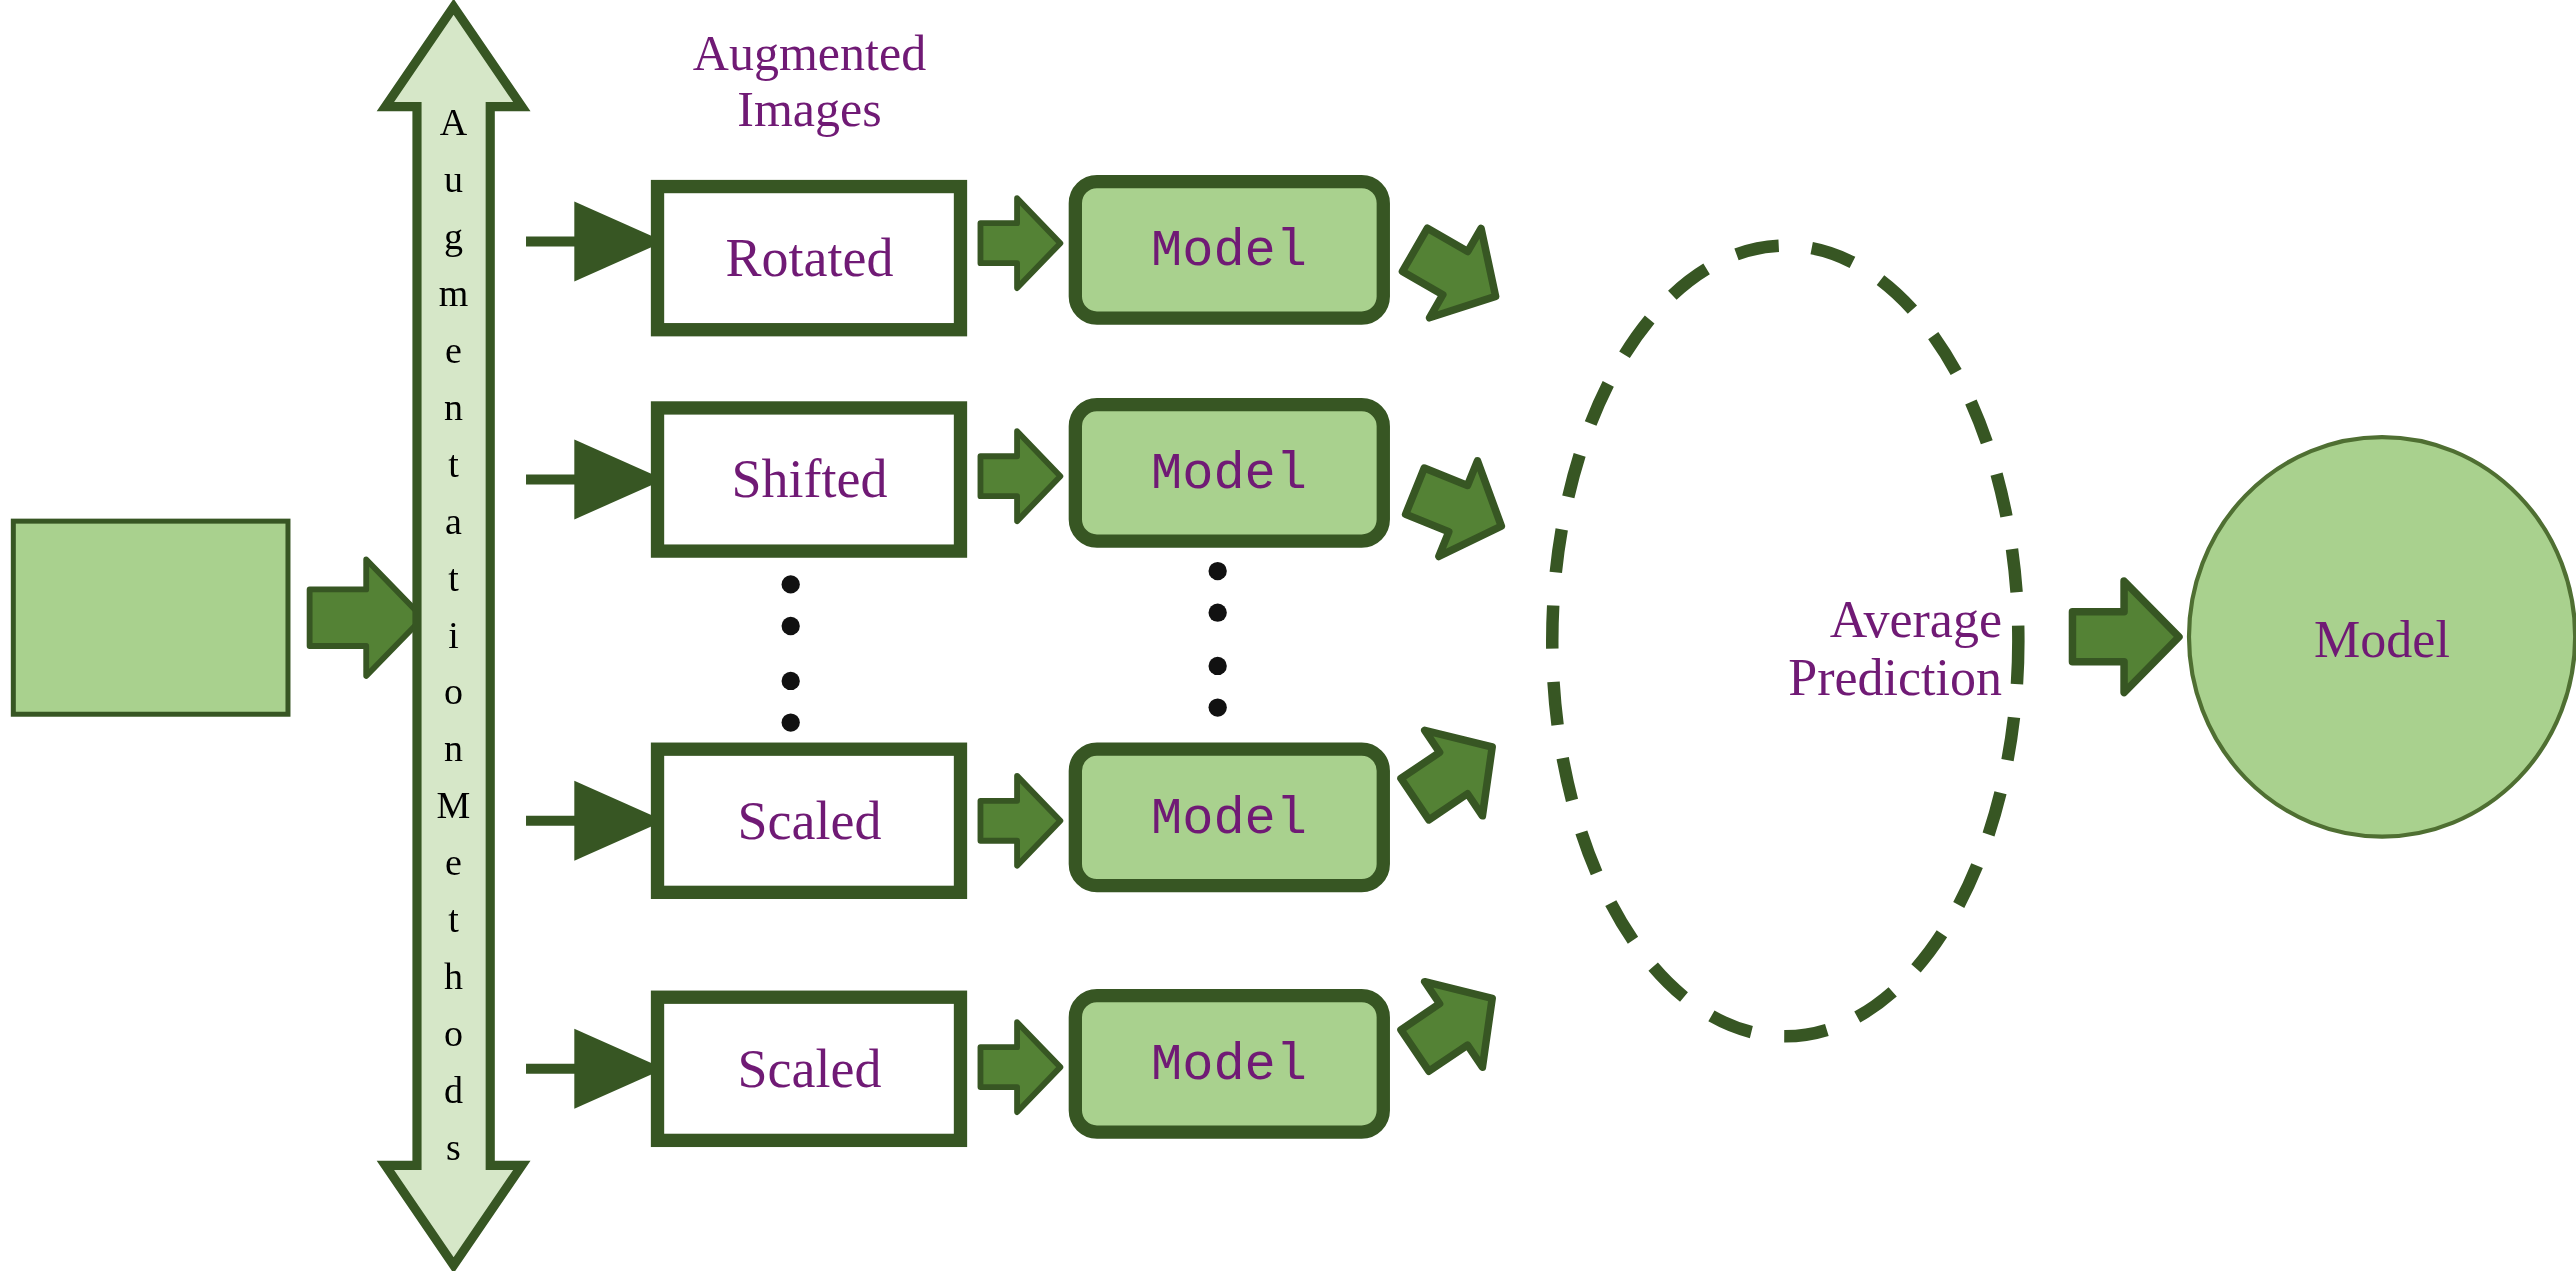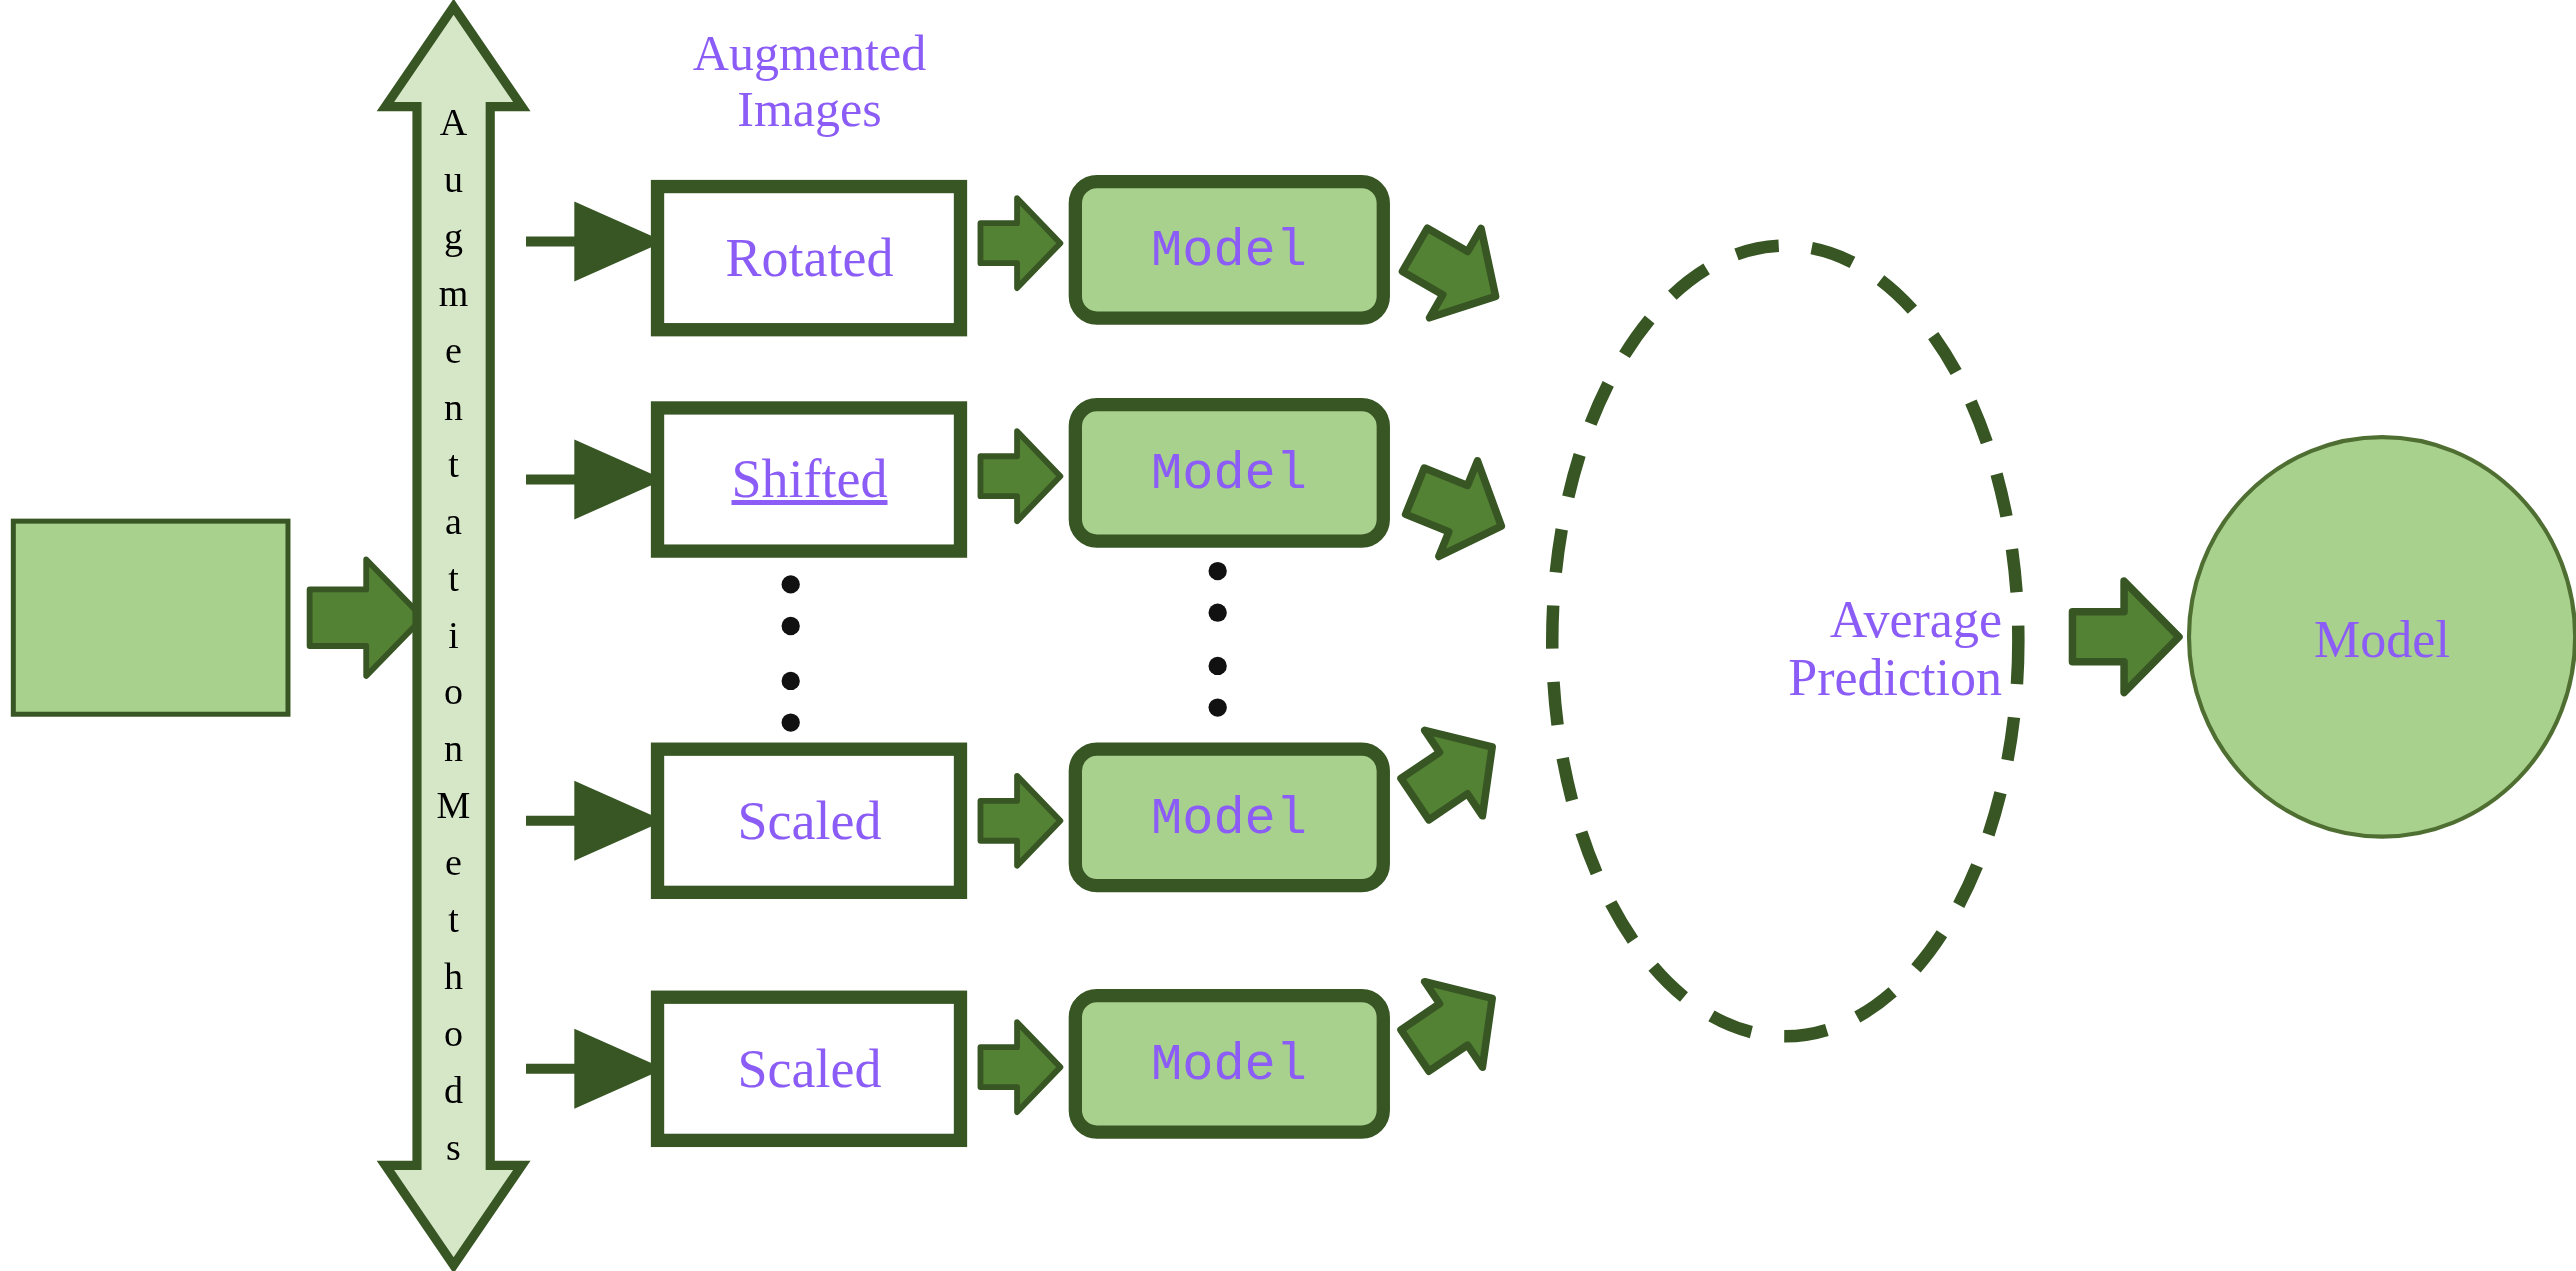--- a/index.html
+++ b/index.html
@@ -19,21 +19,21 @@
   }
   #svg-layer {
     position: absolute;
     left: 0;
     top: 0;
     width: 2576px;
     height: 1272px;
   }
   .lbl {
     position: absolute;
-    color: #8b5cf6;
+    color: #701a75;
     text-align: center;
     line-height: 1.12;
     white-space: pre-line;
     pointer-events: none;
     font-family: "Liberation Serif", "DejaVu Serif", serif;
   }
   .hdr {
     font-size: 50px;
   }
   .boxtext {
@@ -189,21 +189,21 @@
     </g>
 
   </svg>
 
 
   <div class="lbl hdr" style="left:633px; top:25px; width:353px;">Augmented
 Images</div>
 
 
   <div class="lbl boxtext" style="left:658px; top:228px; width:303px;">Rotated</div>
-  <div class="lbl boxtext" style="left:658px; top:449px; width:303px;text-decoration:underline;">Shifted</div>
+  <div class="lbl boxtext" style="left:658px; top:449px; width:303px;">Shifted</div>
   <div class="lbl boxtext" style="left:658px; top:791px; width:303px;">Scaled</div>
   <div class="lbl boxtext" style="left:658px; top:1039px; width:303px;">Scaled</div>
 
   <div class="lbl modeltext" style="left:1075px; top:223px; width:308px;">Model</div>
   <div class="lbl modeltext" style="left:1075px; top:446px; width:308px;">Model</div>
   <div class="lbl modeltext" style="left:1075px; top:791px; width:308px;">Model</div>
   <div class="lbl modeltext" style="left:1075px; top:1037px; width:308px;">Model</div>
 
   <div class="lbl ellipsetext" style="left:1569px; top:591px; width:433px;text-align:right;">Average
 Prediction</div>

